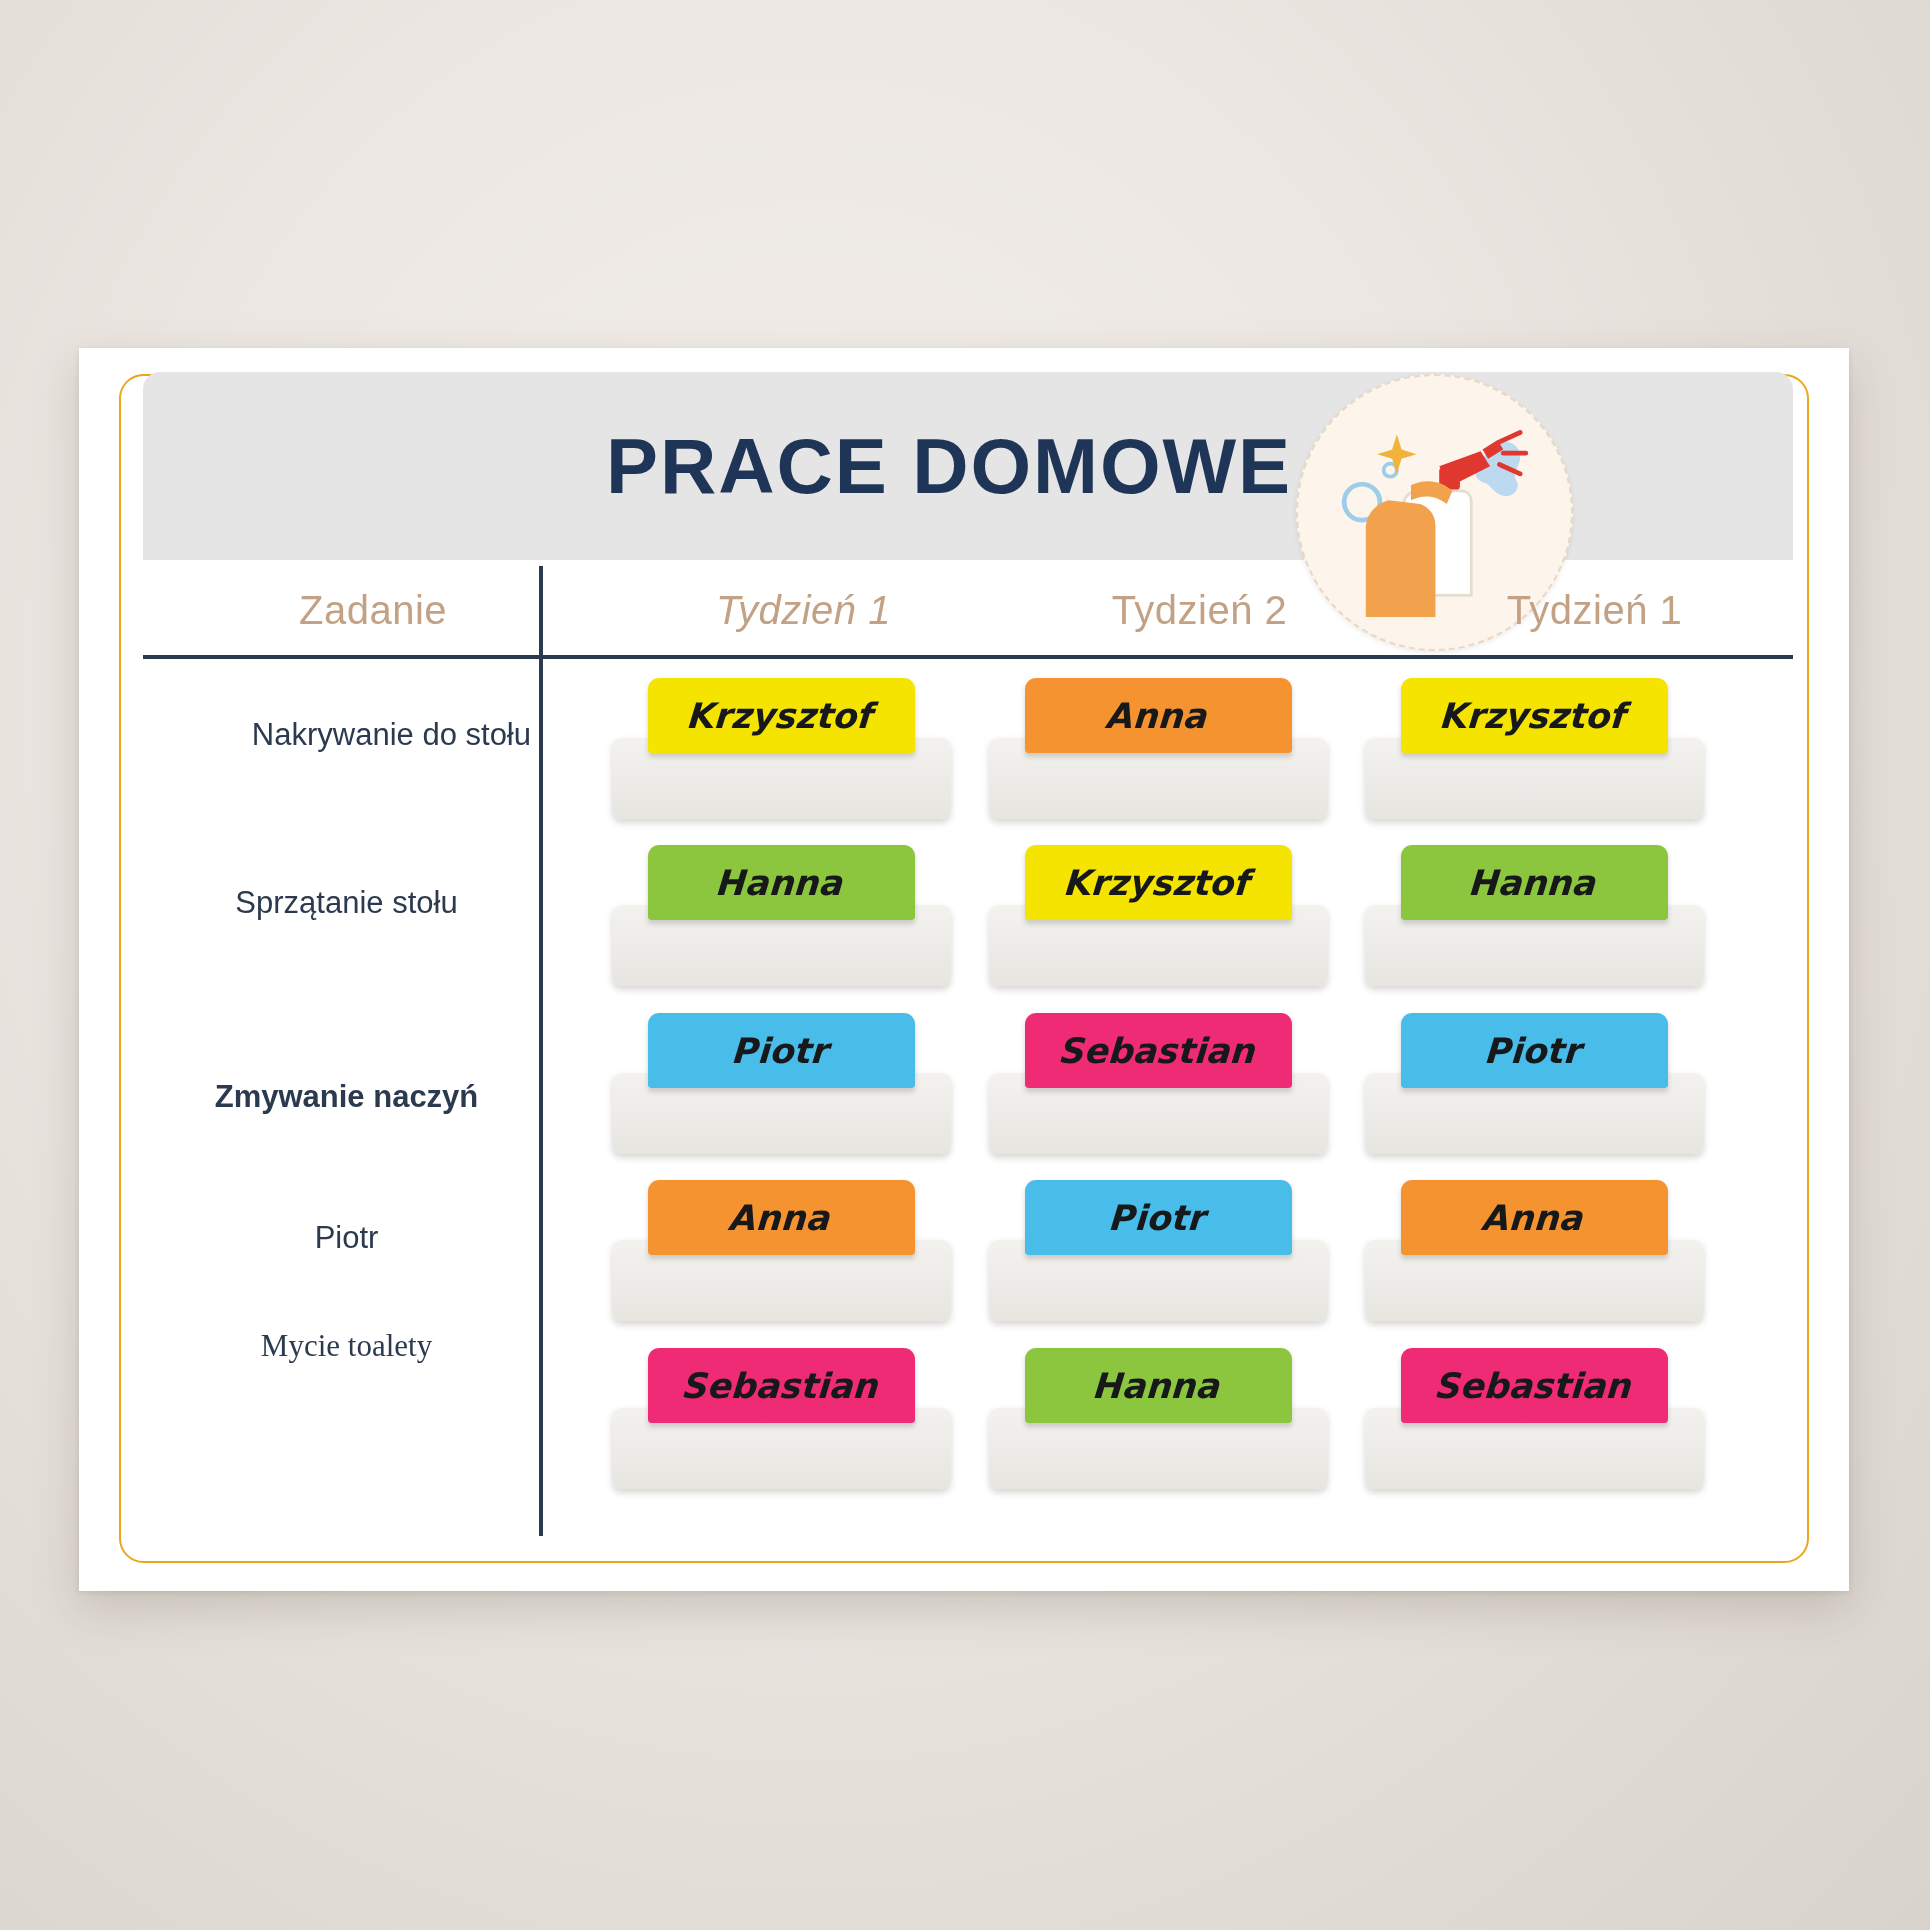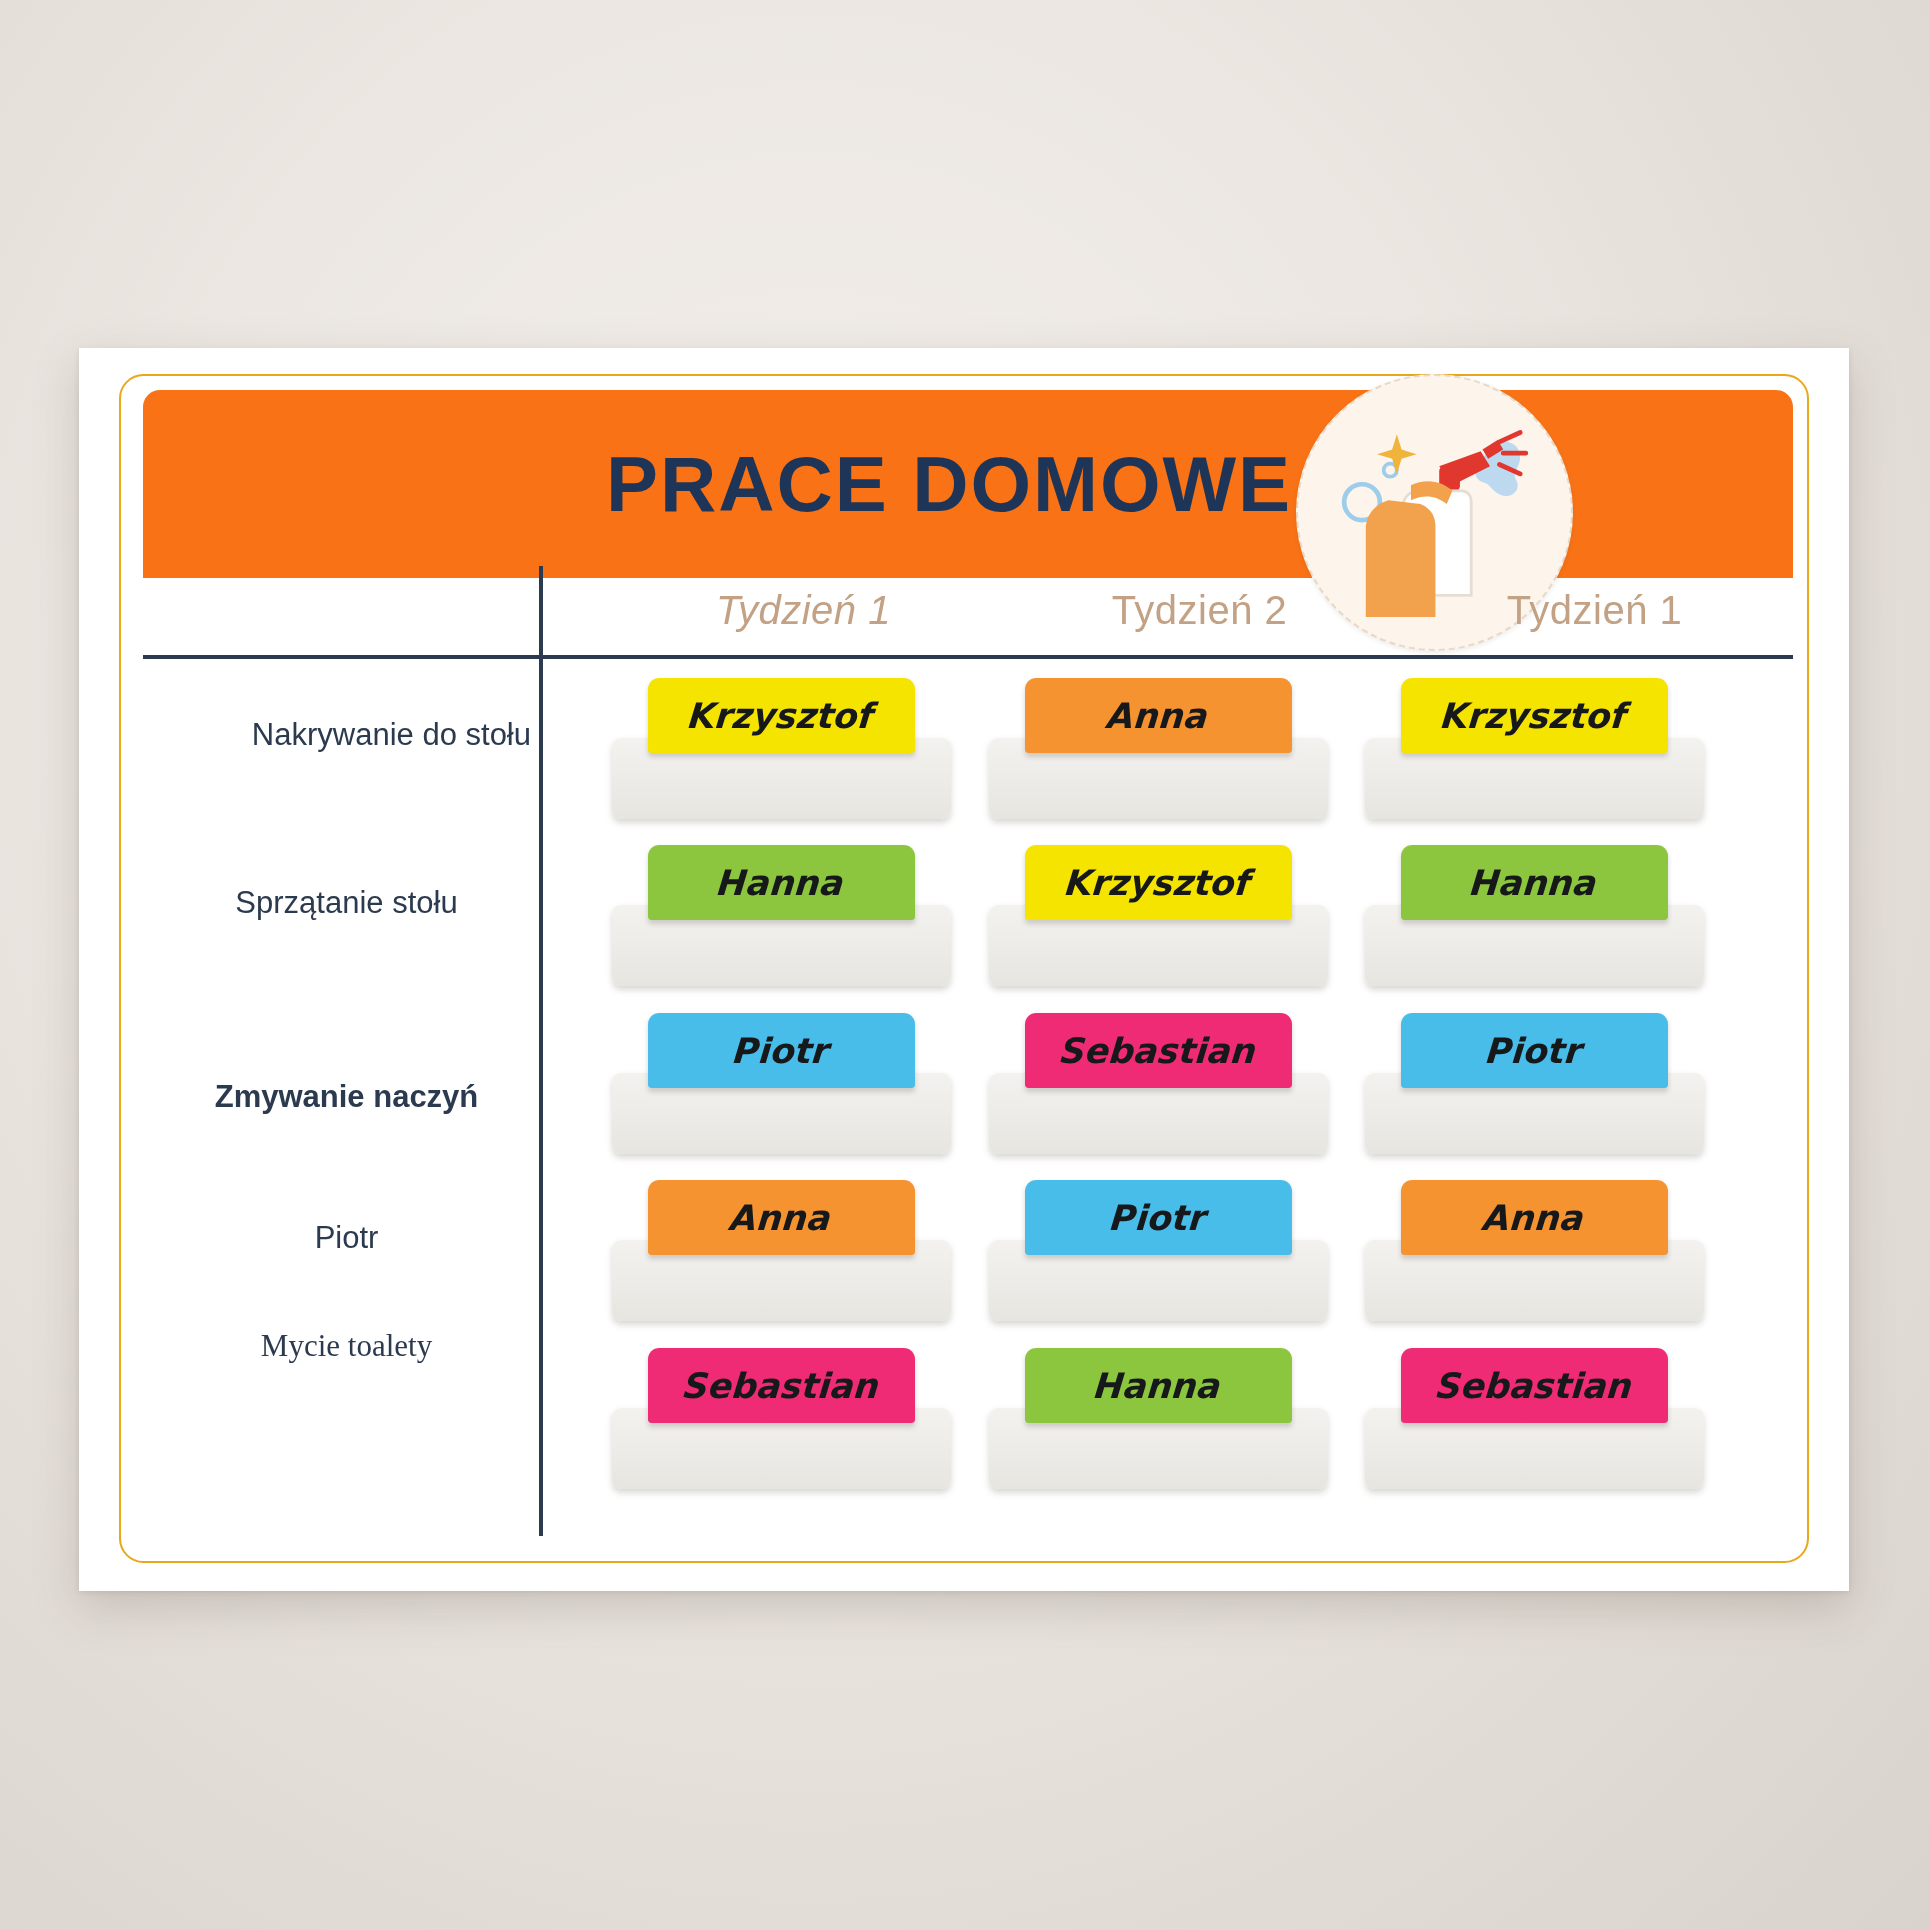--- a/index.html
+++ b/index.html
@@ -33,24 +33,24 @@
     bottom: 28px;
     border: 2.8px solid #e9a81b;
     border-radius: 24.5px;
     box-sizing: border-box;
   }
 
   
   .header-bar {
     position: absolute;
     left: 64px;
-    top: 42px;
+    top: 24px;
     width: 1650px;
     height: 188px;
-    background: #f97316;
+    background: #e5e5e5;
     border-radius: 17px 17px 0 0;
   }
   .header-title {
     position: absolute;
     left: 0;
     top: 0;
     width: 1650px;
     height: 188px;
     display: flex;
     align-items: center;
@@ -189,20 +189,21 @@
 
       <path d="M128 122 h46 c6 0 10 5 10 11 v100 h-72 v-96 c0-8 7-15 16-15z" fill="#ffffff" stroke="#e6ddd2" stroke-width="3"></path>
 
       <path d="M96 132 c-14 4 -24 16 -24 30 l0 94 h74 l0 -96 c0 -12 -6 -20 -16 -24 z" fill="#f2a24c"></path>
       <path d="M120 116 c16 -8 34 -4 44 6 l-6 14 c-12 -10 -26 -10 -38 -4z" fill="#f2a24c"></path>
       <circle cx="110" cy="150" r="16" fill="#f2a24c"></circle>
     </svg>
   </div>
 
   <div class="colhead">
+    <div class="cell" style="left:0;width:460px;">Zadanie</div>
     <div class="cell" style="left:463px;width:395px;font-style:italic;">Tydzień 1</div>
     <div class="cell" style="left:859px;width:395px;">Tydzień 2</div>
     <div class="cell" style="left:1254px;width:395px;">Tydzień 1</div>
   </div>
   <div class="hr-main"></div>
   <div class="vline"></div>
 
   <div class="task-label" style="top:369px;text-align:right;">Nakrywanie do stołu</div>
   <div class="unit" style="left:533px; top:330px;">
     <div class="base"></div>

